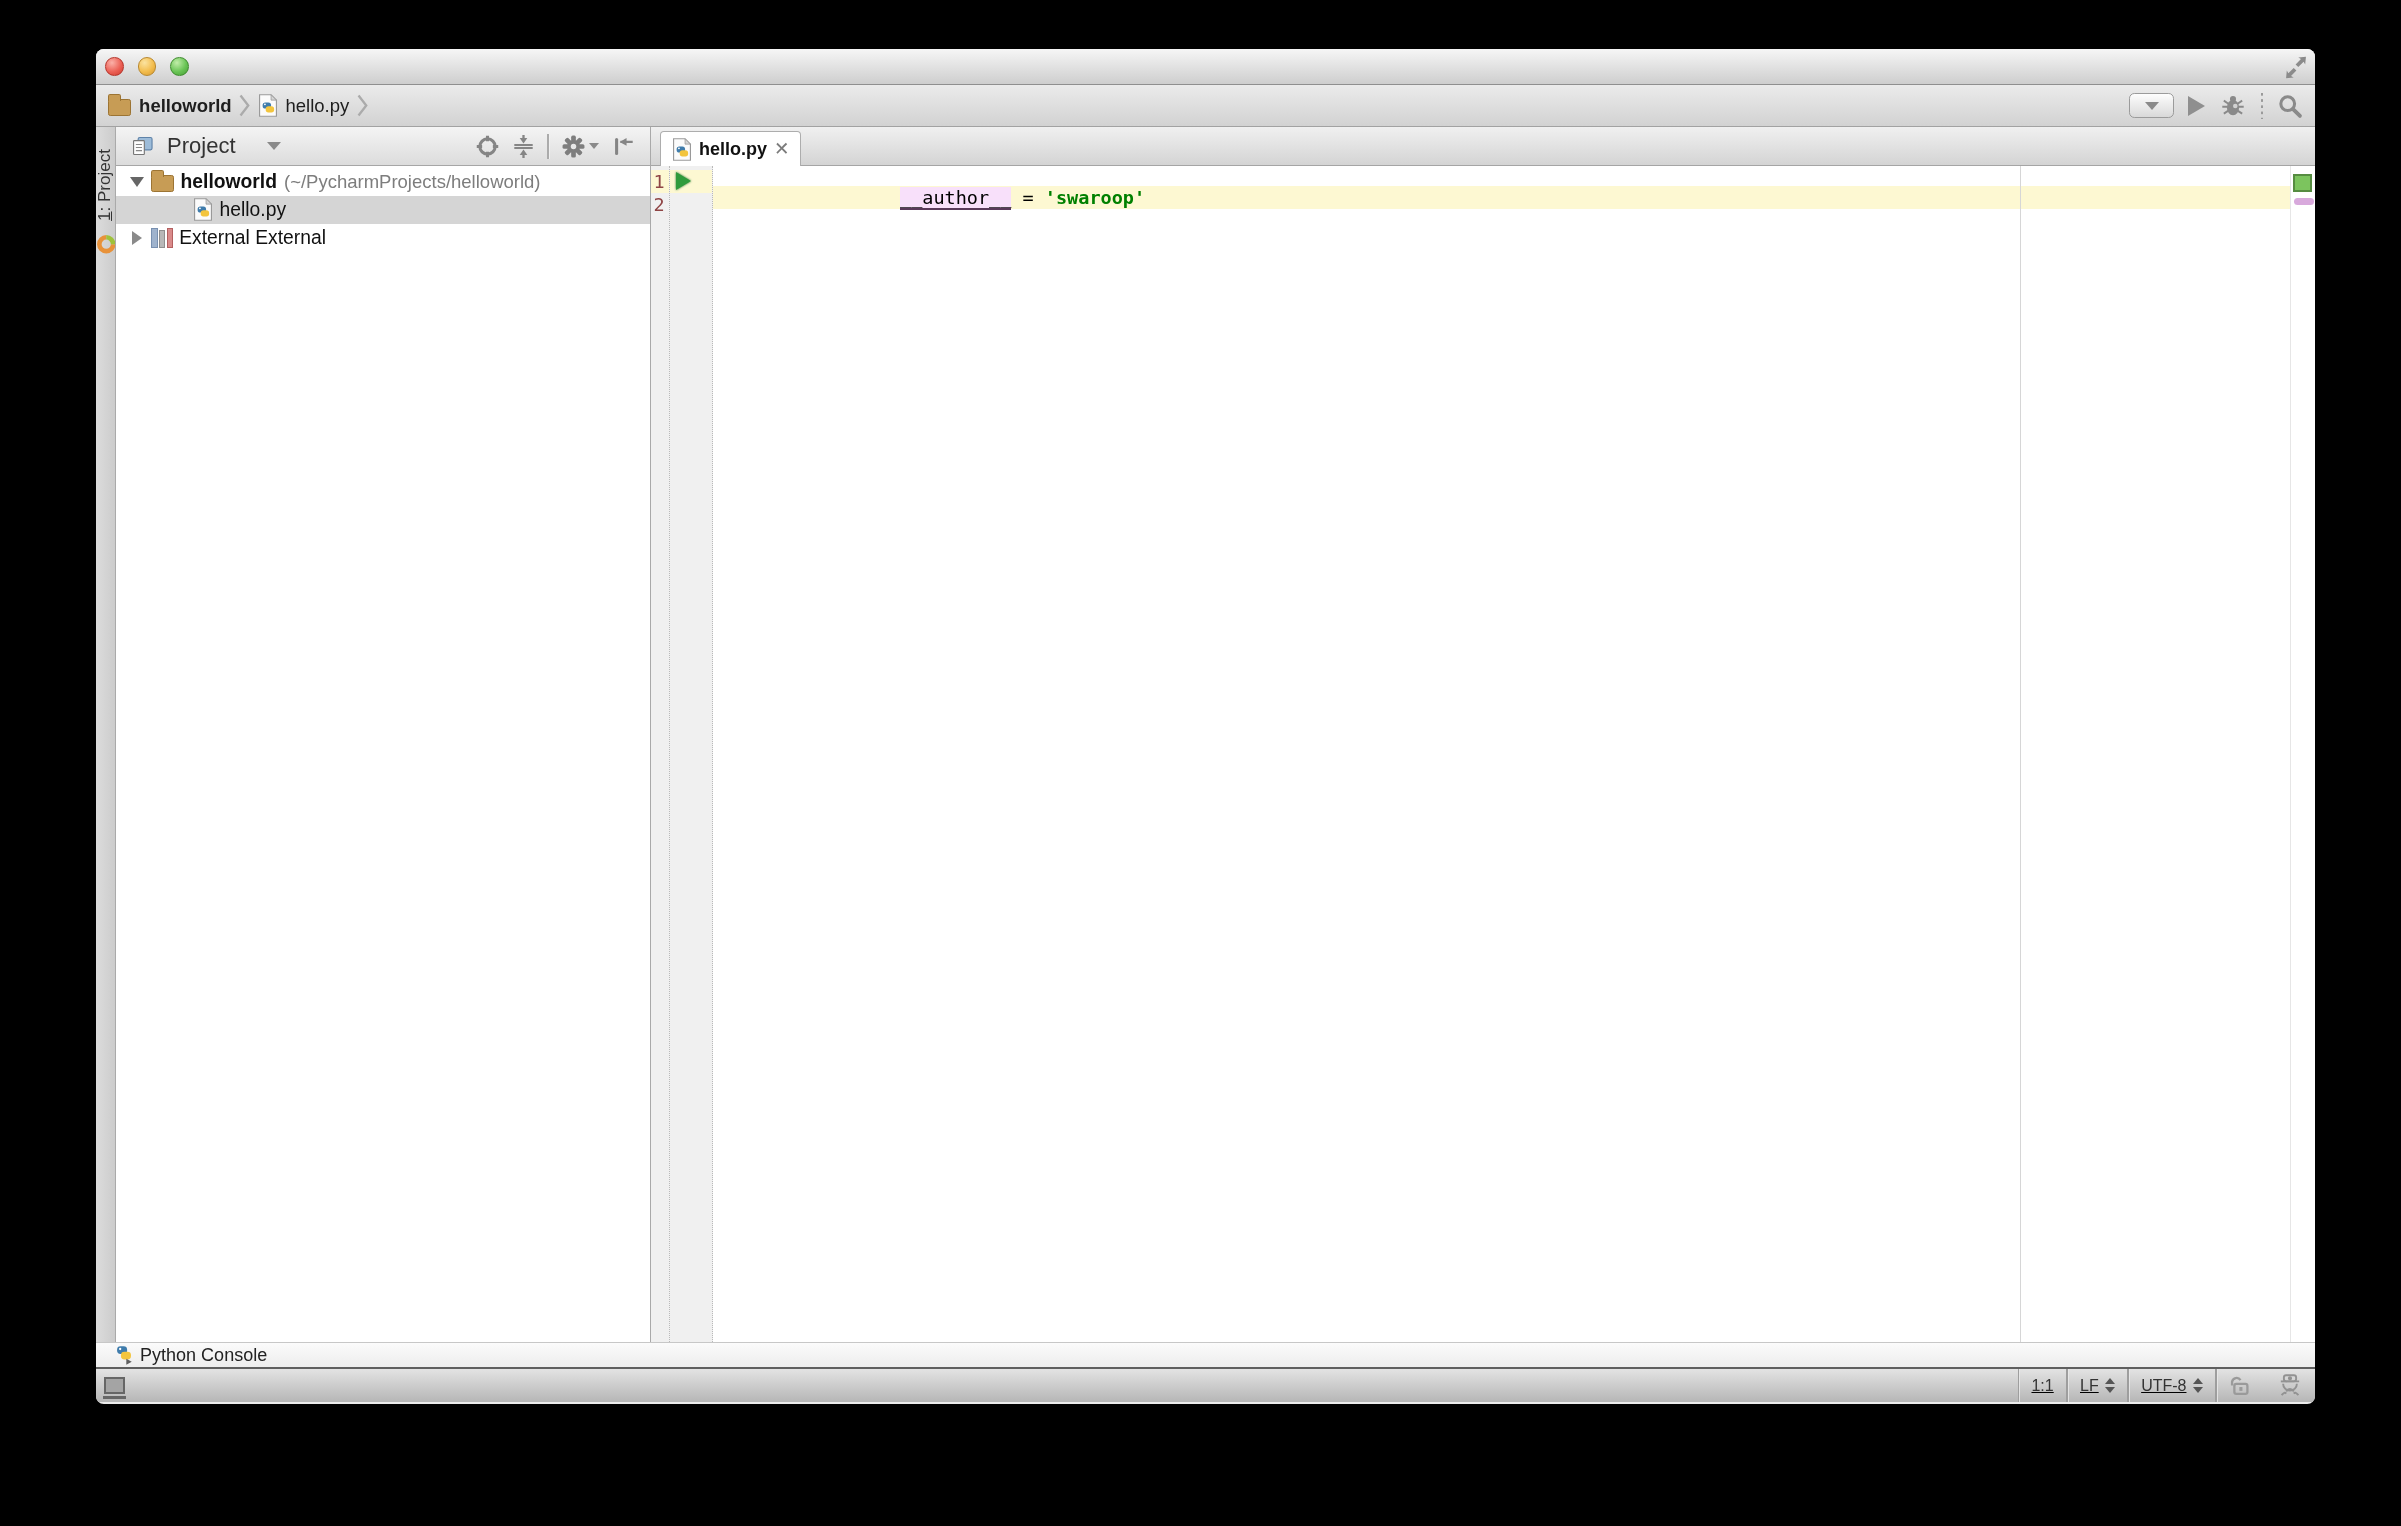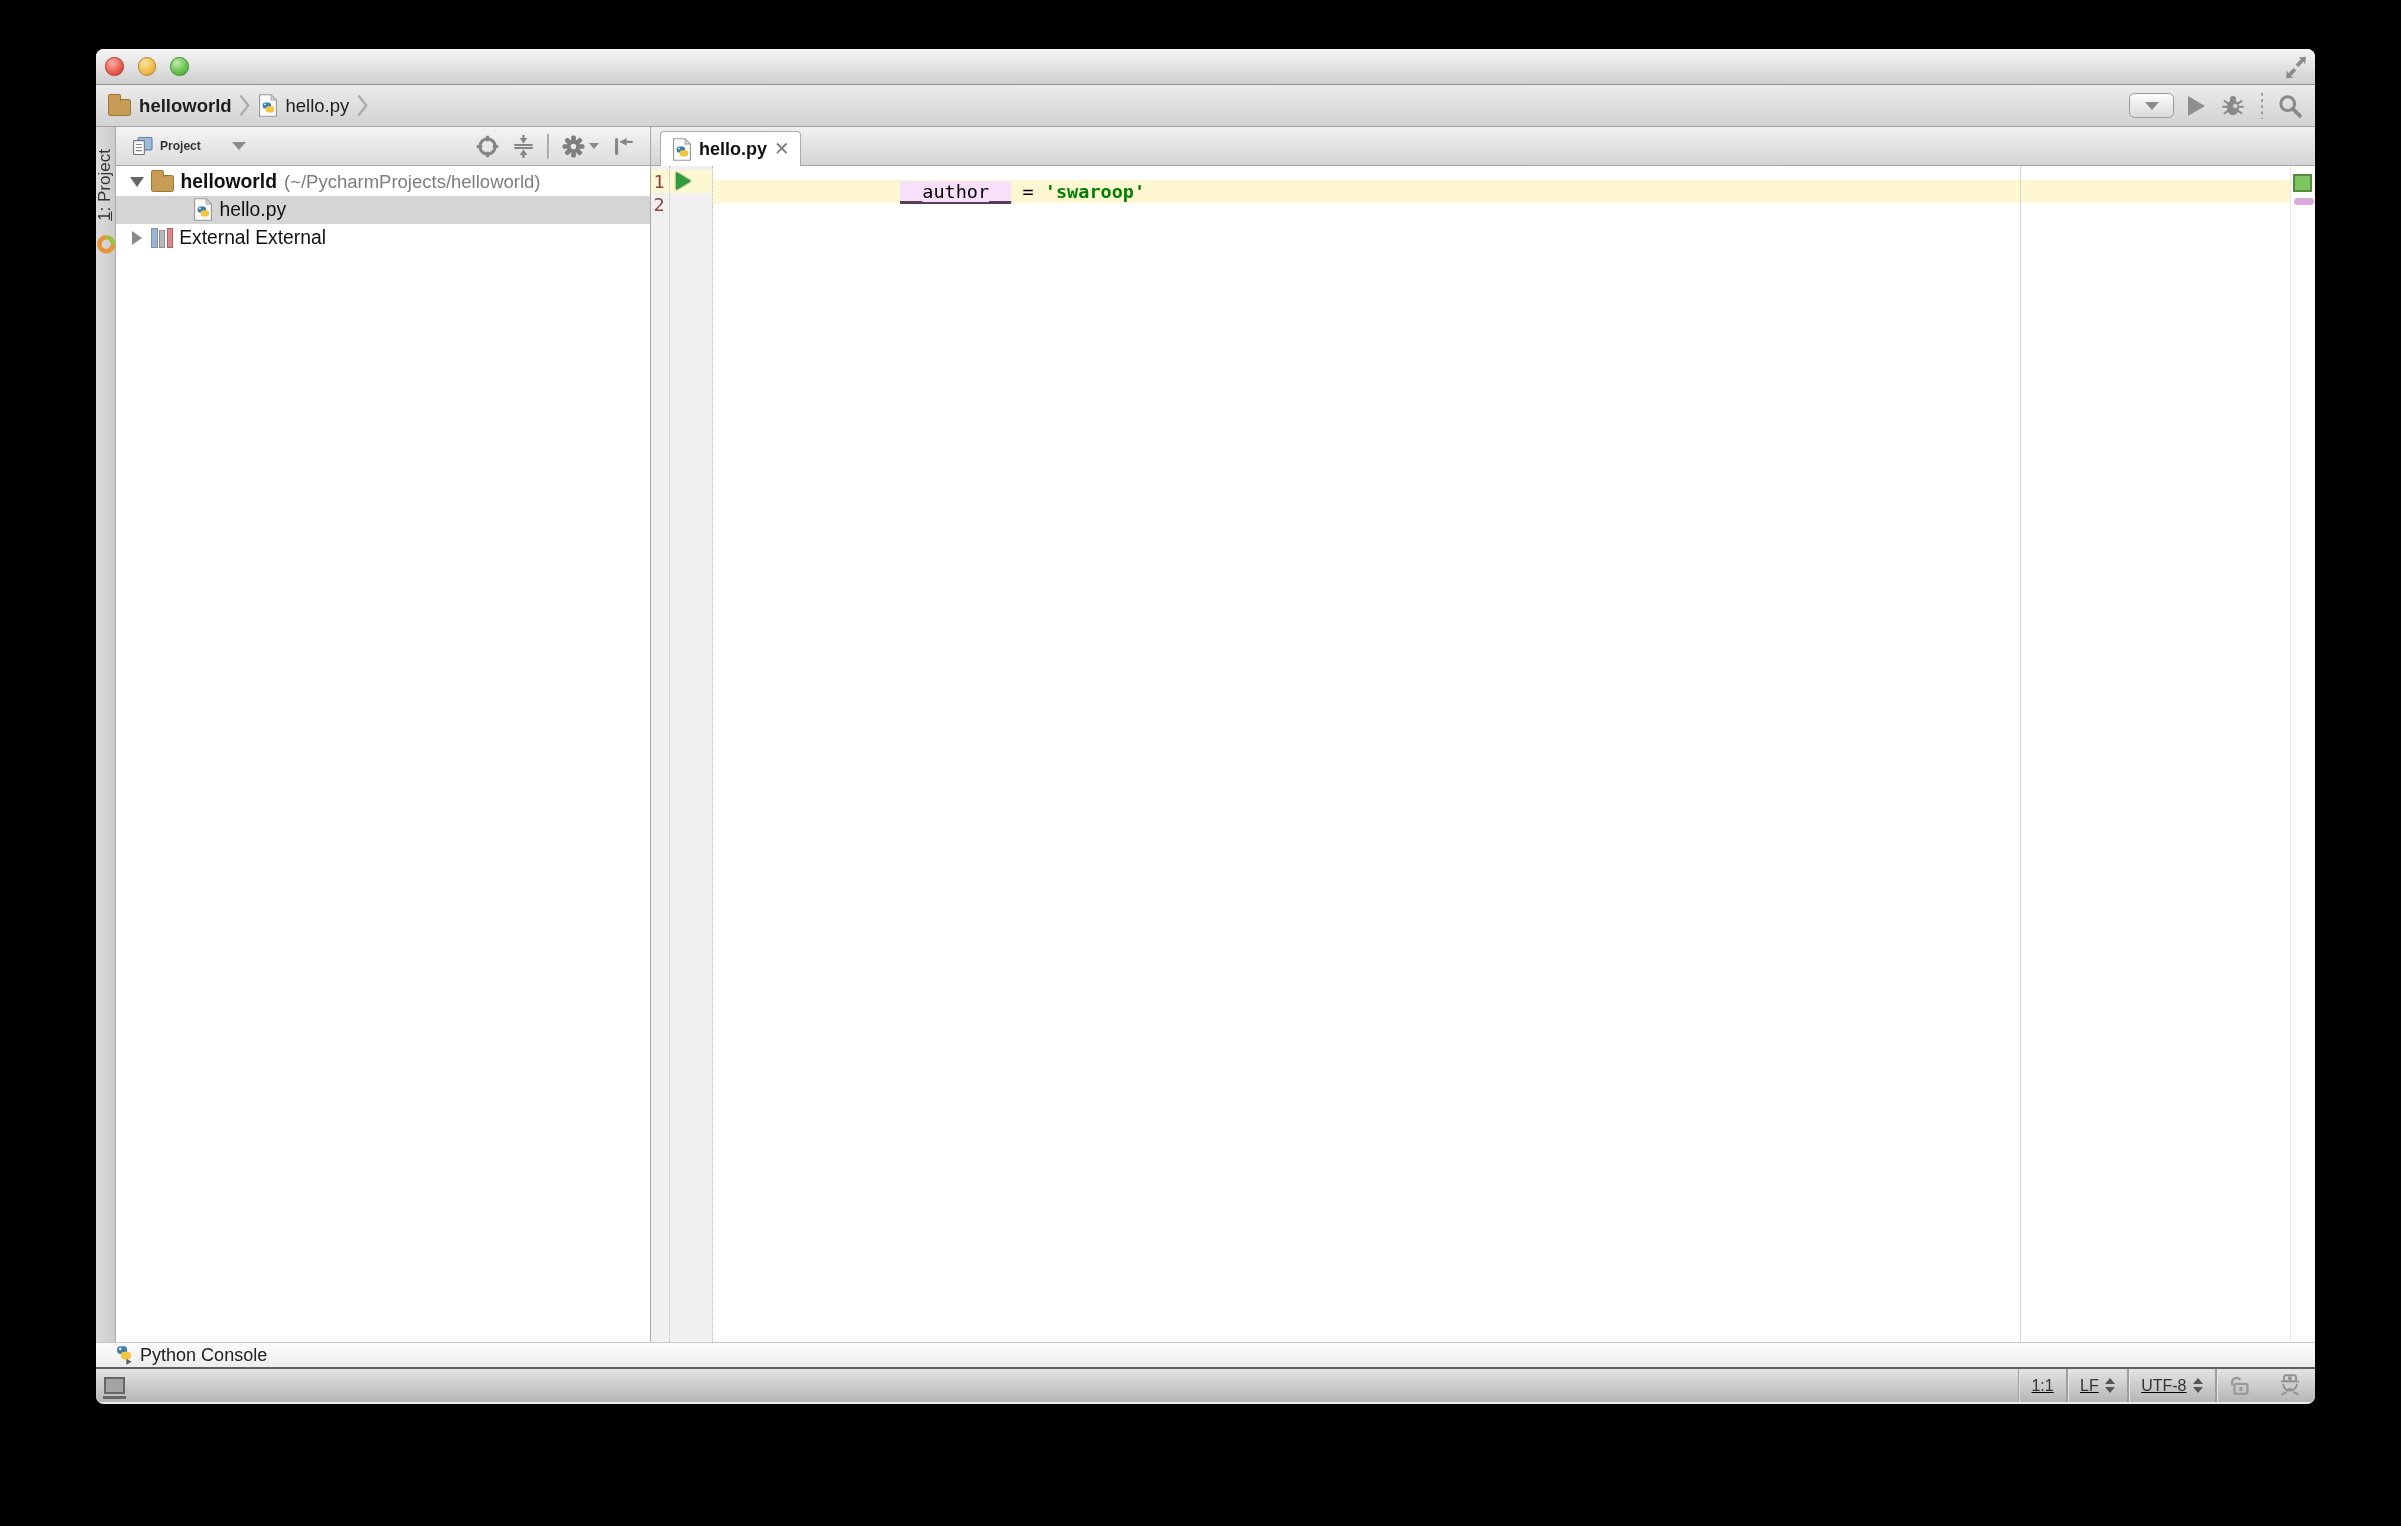--- a/index.html
+++ b/index.html
@@ -44,21 +44,21 @@
   .vbtn { position:absolute; top:7.7px; left:0; width:18.5px; height:100px; }
   .vbtn span { position:absolute; left:50%; top:50%; transform:translate(-50%,-50%) rotate(-90deg);
                white-space:nowrap; font-size:17px; color:#333; }
   .vbtn .mn { text-decoration:underline; }
   .strip-logo { position:absolute; top:108px; left:0.8px; }
 
   
   .panel { width:535px; border-right:1.5px solid #a9a9a9; display:flex; flex-direction:column; background:#fff; }
   .panel-header { height:39px; background:linear-gradient(#f4f4f4,#dcdcdc); border-bottom:1.5px solid #a6a6a6;
                   display:flex; align-items:center; padding:0 10.8px 0 15.5px; }
-  .ph-label { font-size:12px; color:#333; margin-left:7px;font-weight:bold; }
+  .ph-label { font-size:22px; color:#333; margin-left:14px; }
   .ph-dd { margin-left:31px; }
   .ph-spacer { flex:1; }
   .ph-icons { display:flex; align-items:center; gap:12.4px; margin-right:4.6px; }
   .vsep { width:1.5px; height:25px; background:#ababab; box-shadow:0.8px 0 0 #f2f2f2; }
 
   .tree { flex:1; background:#fff; padding-top:1.5px; font-size:19.3px; color:#111; }
   .trow { height:28px; display:flex; align-items:center; }
   .trow.selected { background:#d5d5d5; }
   .tw { width:23px; display:flex; justify-content:center; margin-left:9.3px; }
   .tri-exp { width:0; height:0; border-left:7.7px solid transparent; border-right:7.7px solid transparent; border-top:10px solid #666; }
@@ -84,21 +84,21 @@
   .tabbar { height:39px; background:linear-gradient(#f0f0f0,#d4d4d4); border-bottom:1.5px solid #a5a5a5;
             display:flex; align-items:flex-end; padding-left:9.3px; }
   .tab { height:36px; background:#fff; border:1.5px solid #adadad; border-bottom:none; border-radius:3.9px 3.9px 0 0;
          display:flex; align-items:center; gap:7px; padding:0 10.8px; margin-bottom:-1.5px; }
   .tab-label { font-size:18px; font-weight:600; color:#111; }
   .close-x { font-size:18.5px; color:#7c7c7c; line-height:1; }
 
   .editor { position:relative; flex:1; display:flex; background:#fff; overflow:hidden; }
   .gut-num { width:18.5px; background:#f0f0f0; border-right:1.5px dotted #b9b9b9; padding-top:3.9px; }
   .gut-ann { width:43px; background:#f0f0f0; border-right:1.5px dotted #b9b9b9; padding-top:3.9px; }
-  .code-zone { flex:1; padding-top:14px; position:relative; min-width:0; }
+  .code-zone { flex:1; padding-top:20px; position:relative; min-width:0; }
   .erow { height:23px; display:flex; align-items:center; }
   .erow.caret { background:#fdf8d2; }
   .num { width:100%; text-align:right; padding-right:3.9px; font-family:"DejaVu Sans Mono","Liberation Mono",monospace;
          font-size:18.5px; color:#8f4545; }
   .runmark { width:0; height:0; border-top:9.3px solid transparent; border-bottom:9.3px solid transparent;
              border-left:15.5px solid #2f9b3c; margin-left:6.2px; filter:drop-shadow(0 0 0.8px #1d7029); }
   .code-line { font-family:"DejaVu Sans Mono","Liberation Mono",monospace; font-size:18.5px; white-space:pre; padding-left:9.3px; }
   .tok-var { background:#f8e0fa; border-bottom:2.3px solid #5a3a5a; color:#000; }
   .tok-op { color:#000; }
   .tok-str { color:#008000; font-weight:bold; }

